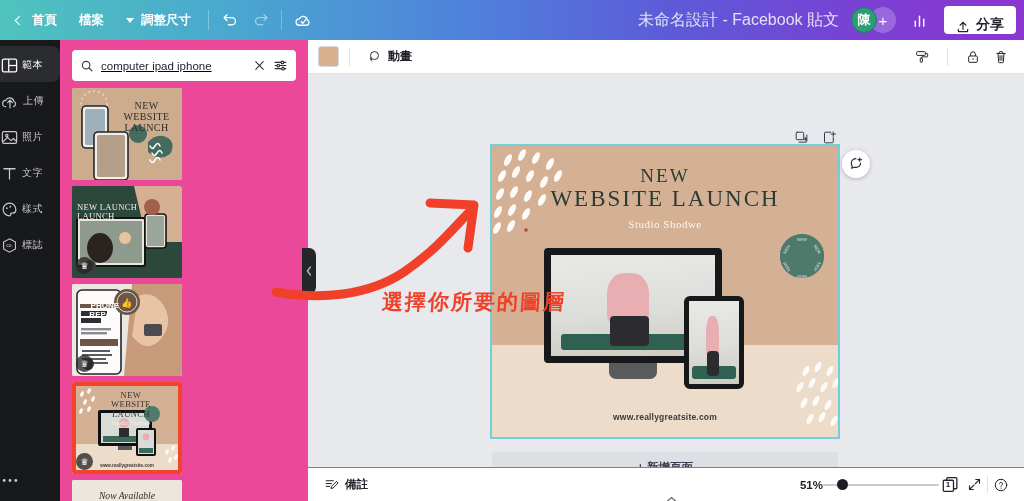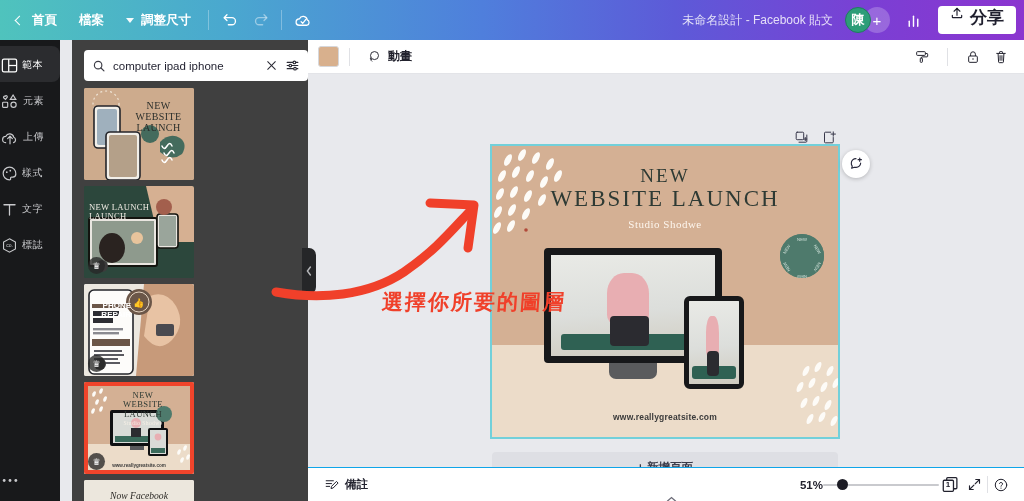--- a/index.html
+++ b/index.html
@@ -33,35 +33,35 @@
     display: inline-block; width: 0; height: 0; margin-right: 1px;
     border-left: 4px solid transparent; border-right: 4px solid transparent;
     border-top: 5px solid #fff; opacity: .95;
   }
   .tb-sep { width: 1px; height: 20px; background: rgba(255,255,255,.3); margin: 0 6px; }
   .icon-btn {
     width: 30px; height: 28px; display: flex; align-items: center; justify-content: center;
     border-radius: 4px; cursor: pointer;
   }
   .tb-right { margin-left: auto; display: flex; align-items: center; height: 100%; padding-right: 8px; }
-  .doc-title { color: rgba(255,255,255,.82); font-size: 12px; margin-right: 12px; white-space: nowrap; }
+  .doc-title { color: rgba(255,255,255,.82); font-size: 16px; margin-right: 12px; white-space: nowrap; }
   .avatar {
     width: 26px; height: 26px; border-radius: 50%;
     background: #2d9d78; color: #fff; font-size: 13px; font-weight: bold;
     display: flex; align-items: center; justify-content: center;
     border: 1.5px solid #1d7d5e; z-index: 2;
   }
   .add-collab {
     width: 26px; height: 26px; border-radius: 50%; margin-left: -7px;
     background: rgba(255,255,255,.22); color: #fff; font-size: 15px;
     display: flex; align-items: center; justify-content: center; cursor: pointer;
   }
   .share-btn {
-    display: flex; align-items: flex-start; gap: 6px;
-    background: #fff; color: #1f1f2e; font-size: 17px; font-weight: bold;
+    display: flex; align-items: flex-end; gap: 6px;
+    background: #fff; color: #1f1f2e; font-size: 14px; font-weight: bold;
     height: 28px; padding: 0 12px; border-radius: 4px; margin-left: 10px; cursor: pointer;
   }
 
   
   #rail {
     position: absolute; left: 0; top: 40px; width: 60px; height: 461px;
     background: #18191b; padding-top: 6px;
     display: flex; flex-direction: column; align-items: center;
   }
   .rail-item {
@@ -70,22 +70,23 @@
   }
   .rail-item .ri-ico { height: 22px; display: flex; align-items: center; justify-content: center; }
   .rail-item .ri-lbl { color: #c9cacd; font-size: 10px; letter-spacing: .5px; }
   .rail-item.active { background: #2b2c2f; border-radius: 0 8px 8px 0; }
   .rail-item.active .ri-lbl { color: #fff; }
   .rail-spacer { flex: 1; }
   .rail-more { padding-bottom: 10px; }
 
   
   #panel {
-    position: absolute; left: 72px; top: 40px; width: 248px; height: 461px;
-    background: #404040;
+    position: absolute; left: 60px; top: 40px; width: 248px; height: 461px;
+    background: #ec4899;
+    text-decoration: underline;
   }
   #searchrow { padding: 10px 12px 8px; display: flex; }
   #searchbox {
     flex: 1; height: 31px; background: #fff; border-radius: 4px;
     display: flex; align-items: center; padding: 0 8px; gap: 7px;
   }
   #searchbox .sv { flex: 1; font-size: 11.5px; color: #1f1f2e; white-space: nowrap; overflow: hidden; }
   .sb-ico { display: flex; align-items: center; cursor: pointer; }
   #grid {
     position: absolute; left: 0; top: 48px; width: 248px; height: 413px;
@@ -275,63 +276,62 @@
       <span class="ri-ico">
         <svg width="19" height="19" viewBox="0 0 24 24" fill="none" stroke="#fff" stroke-width="1.6">
           <rect x="3" y="4" width="18" height="16" rx="2"></rect>
             <line x1="11" y1="4" x2="11" y2="20"></line>
             <line x1="11" y1="12" x2="21" y2="12"></line>
         </svg>
       </span>
       <span class="ri-lbl">範本</span>
     </div>
 
-    <div class="rail-item">
-      <span class="ri-ico">
-        <svg width="20" height="19" viewBox="0 0 26 24" fill="none" stroke="#c9cacd" stroke-width="1.5">
-          <path d="M5 7.5c-1.1-1.2.2-3.2 1.8-2.3.9-1.6 3-.4 2.6 1.2L7.2 9.4z"></path>
-          <polygon points="17,3.6 20.6,9.3 13.4,9.3"></polygon>
-          <rect x="3.4" y="13" width="6.6" height="6.6" rx="1"></rect>
-          <circle cx="17.6" cy="16.3" r="3.4"></circle>
-        </svg>
-      </span>
-      <span class="ri-lbl">元素</span>
-    </div>
 
     <div class="rail-item">
       <span class="ri-ico">
         <svg width="20" height="19" viewBox="0 0 24 24" fill="none" stroke="#c9cacd" stroke-width="1.5" stroke-linecap="round" stroke-linejoin="round">
           <path d="M6.5 18.5a4 4 0 0 1 .3-8 5.2 5.2 0 0 1 9.9 1.2 3.6 3.6 0 0 1-.2 6.8"></path>
           <line x1="12" y1="20" x2="12" y2="10.5"></line>
             <polyline points="9,13.4 12,10.4 15,13.4"></polyline>
         </svg>
       </span>
       <span class="ri-lbl">上傳</span>
     </div>
 
+    <div class="rail-item">
+      <span class="ri-ico">
+        <svg width="19" height="19" viewBox="0 0 24 24" fill="none" stroke="#c9cacd" stroke-width="1.5" stroke-linejoin="round">
+          <rect x="3" y="4.5" width="18" height="15" rx="2"></rect>
+          <circle cx="8.6" cy="9.6" r="1.5"></circle>
+            <polyline points="4,17 9.6,11.8 14,16 17,13.2 20,16.4"></polyline>
+        </svg>
+      </span>
+      <span class="ri-lbl">照片</span>
+    </div>
+
+    <div class="rail-item">
+      <span class="ri-ico">
+        <svg width="19" height="19" viewBox="0 0 24 24" fill="none" stroke="#c9cacd" stroke-width="1.6" stroke-linecap="round">
+          <line x1="5" y1="6" x2="19" y2="6"></line>
+            <line x1="12" y1="6" x2="12" y2="19"></line>
+        </svg>
+      </span>
+      <span class="ri-lbl">文字</span>
+    </div>
 
     <div class="rail-item">
       <span class="ri-ico">
         <svg width="19" height="19" viewBox="0 0 24 24" fill="none" stroke="#c9cacd" stroke-width="1.5">
           <path d="M12 4a8 8 0 1 0 0 16c1.2 0 1.7-.8 1.4-1.6-.4-1 .3-1.9 1.4-1.9h1.4A4 4 0 0 0 20 12.5 8 8 0 0 0 12 4z"></path>
           <circle cx="8.6" cy="10.4" r="1.1" fill="#c9cacd" stroke="none"></circle>
           <circle cx="13" cy="8.4" r="1.1" fill="#c9cacd" stroke="none"></circle>
         </svg>
       </span>
       <span class="ri-lbl">樣式</span>
-    </div>
-
-    <div class="rail-item">
-      <span class="ri-ico">
-        <svg width="19" height="19" viewBox="0 0 24 24" fill="none" stroke="#c9cacd" stroke-width="1.6" stroke-linecap="round">
-          <line x1="5" y1="6" x2="19" y2="6"></line>
-            <line x1="12" y1="6" x2="12" y2="19"></line>
-        </svg>
-      </span>
-      <span class="ri-lbl">文字</span>
     </div>
 
 
     <div class="rail-item">
       <span class="ri-ico">
         <svg width="19" height="19" viewBox="0 0 24 24" fill="none" stroke="#c9cacd" stroke-width="1.4">
           <polygon points="12,3.5 19.5,7.6 19.5,16.4 12,20.5 4.5,16.4 4.5,7.6"></polygon>
           <text x="12" y="14.4" font-size="6.4" fill="#c9cacd" stroke="none" text-anchor="middle" font-family="Liberation Sans, sans-serif">co.</text>
         </svg>
       </span>
@@ -502,21 +502,21 @@
           <rect x="31" y="35" width="46" height="30" fill="#cfc7b8"></rect>
           <path d="M38 65 q10 -22 24 -28 q8 -3 14 4 l0 24 z" fill="#e2d9c8"></path>
           <rect x="44" y="68" width="18" height="3" fill="#211f1c"></rect>
           <rect x="20" y="52" width="15" height="24" rx="2" fill="#211f1c"></rect>
           <rect x="22" y="54" width="11" height="20" fill="#ddd5c6"></rect>
           <rect x="72" y="42" width="24" height="32" rx="2" fill="#211f1c"></rect>
           <rect x="74" y="44" width="20" height="28" fill="#e6e0d4"></rect>
           <path d="M78 72 q4 -18 8 -22 q4 4 6 22 z" fill="#f3f0e8"></path>
         </svg>
         <div class="th-title" style="left:6px;right:6px;top:10px;font-size:9.6px;color:#2c2a26;line-height:1.25;font-style:italic;">
-          <div>Now Facebook</div>
+          <div>Now Available</div>
 
         </div>
         
       </div>
 
     </div>
   </div>
 
   <div id="panel-handle">
     <svg width="6" height="10" viewBox="0 0 6 10" fill="none" stroke="#b6b7ba" stroke-width="1.4" stroke-linecap="round">

